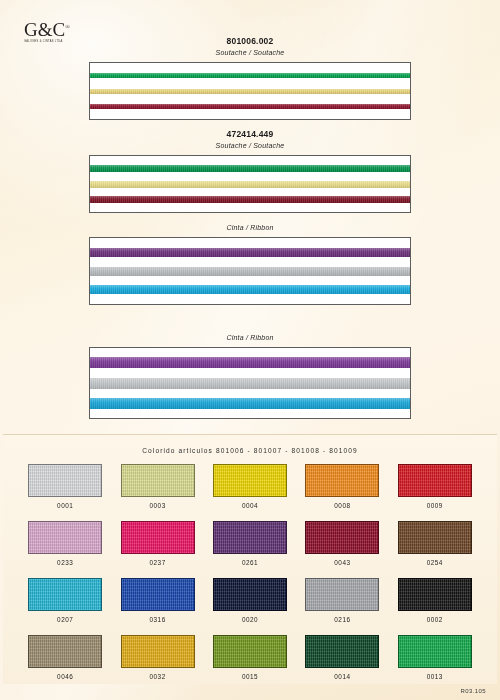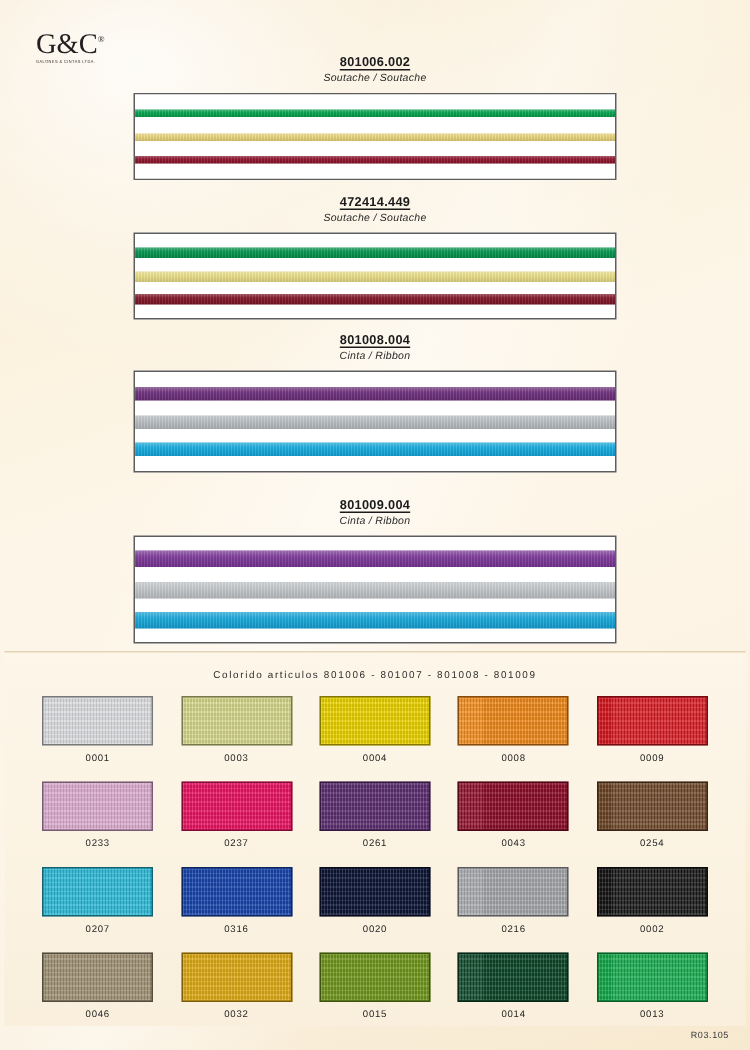--- a/index.html
+++ b/index.html
@@ -67,21 +67,20 @@
     position: absolute;
     left: 0;
     width: 500px;
     text-align: center;
   }
   .art-code {
     font-size: 8.5px;
     font-weight: bold;
     color: #1b1b1b;
     letter-spacing: 0.2px;
-    text-decoration: underline;
     text-underline-offset: 2px;
   }
   .art-desc {
     font-size: 7px;
     color: #2a2a2a;
     font-style: italic;
     margin-top: 3px;
     letter-spacing: 0.2px;
   }
   .sample-frame {
@@ -241,40 +240,38 @@
             <div class="band-inner-sheen"></div>
           </div>
           <div class="gap" style="height: 8.75px;"></div>
           <div class="band" style="height: 7px; background: rgb(125, 17, 36);">
             <div class="band-inner-sheen"></div>
           </div>
           <div class="gap" style="height: 8.75px;"></div>
         </div>
       </div>
       <div class="article" style="top: 221px;">
-        <div class="art-code">801008.004</div>
         <div class="art-desc">Cinta / Ribbon</div>
         <div class="sample-frame" style="height: 68px;">
           <div class="gap" style="height: 9.75px;"></div>
           <div class="band" style="height: 9px; background: rgb(107, 45, 122);">
             <div class="band-inner-sheen"></div>
           </div>
           <div class="gap" style="height: 9.75px;"></div>
           <div class="band" style="height: 9px; background: rgb(185, 190, 194);">
             <div class="band-inner-sheen"></div>
           </div>
           <div class="gap" style="height: 9.75px;"></div>
           <div class="band" style="height: 9px; background: rgb(17, 169, 221);">
             <div class="band-inner-sheen"></div>
           </div>
           <div class="gap" style="height: 9.75px;"></div>
         </div>
       </div>
       <div class="article" style="top: 331px;">
-        <div class="art-code">801009.004</div>
         <div class="art-desc">Cinta / Ribbon</div>
         <div class="sample-frame" style="height: 72px;">
           <div class="gap" style="height: 9.25px;"></div>
           <div class="band" style="height: 11px; background: rgb(122, 53, 150);">
             <div class="band-inner-sheen"></div>
           </div>
           <div class="gap" style="height: 9.25px;"></div>
           <div class="band" style="height: 11px; background: rgb(194, 198, 201);">
             <div class="band-inner-sheen"></div>
           </div>

